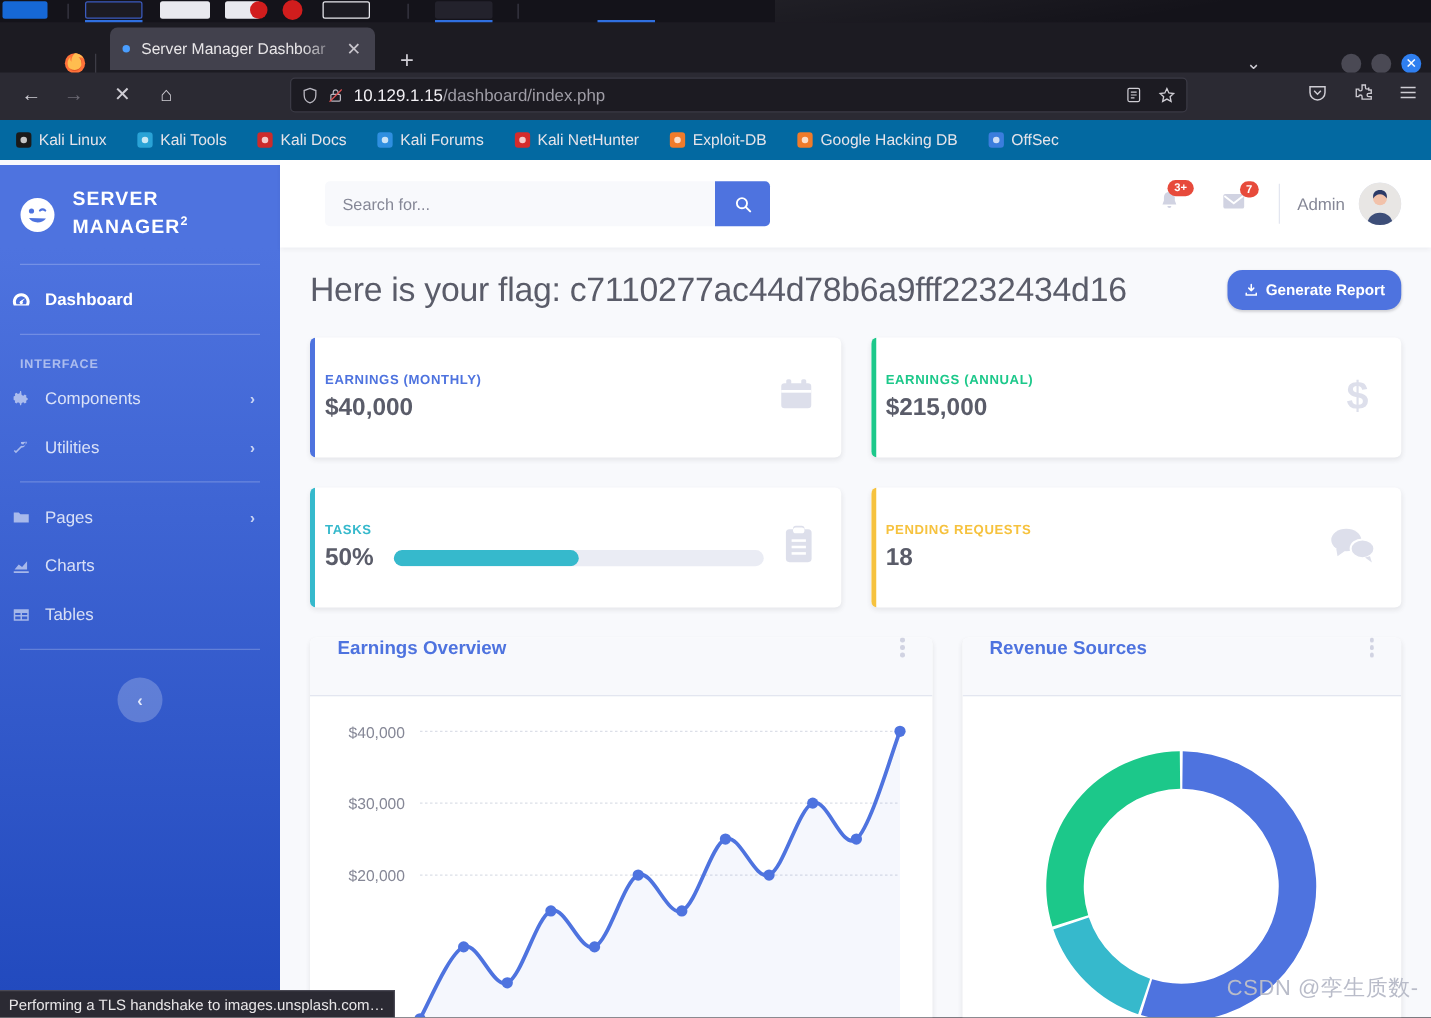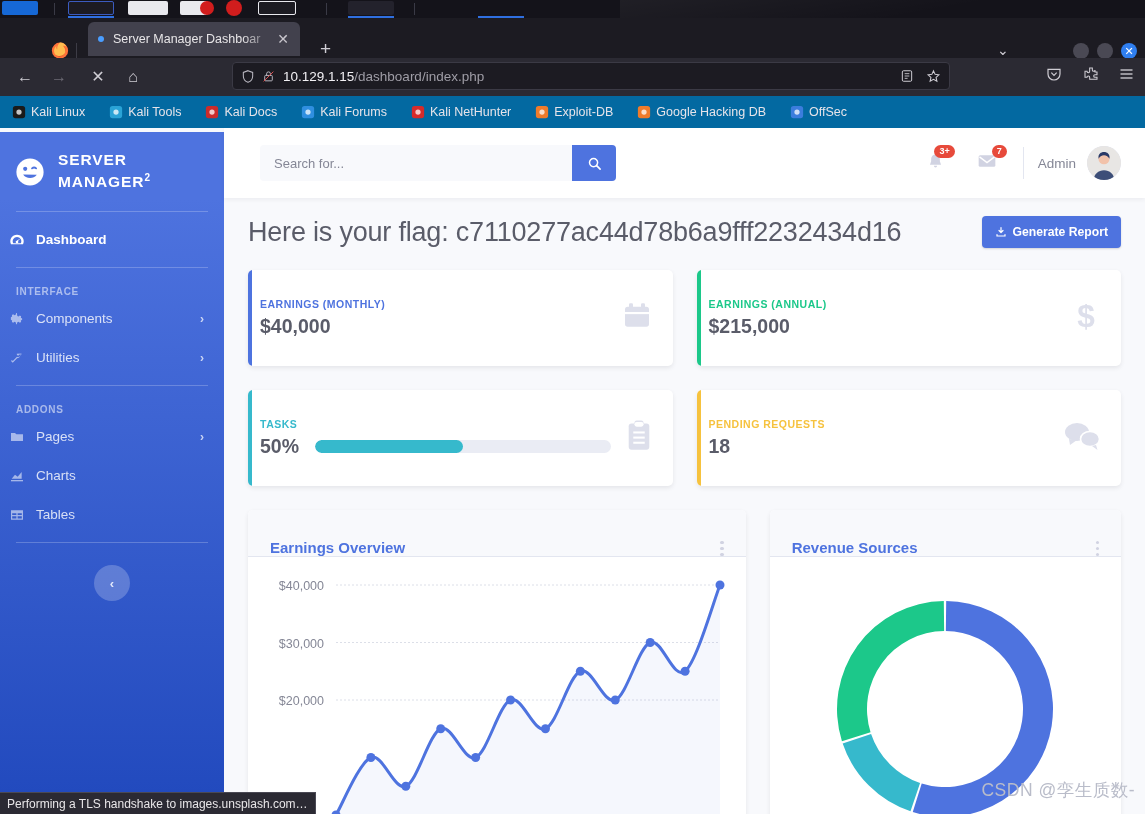--- a/index.html
+++ b/index.html
@@ -114,21 +114,21 @@
   }
   .tb-divider { width: 1px; height: 32px; background: #e3e6f0; margin: 0 14px 0 10px; }
   .username { color: #858796; font-size: 13.5px; margin-right: 11px; }
   .avatar { width: 34px; height: 34px; border-radius: 50%; overflow: hidden; background: #dddfeb; flex: none; }
 
   .main { padding: 18px 24px 0 24px; height: 616px; overflow: hidden; }
   .pageheader { display: flex; align-items: center; margin-bottom: 22px; }
   .pagetitle { font-size: 27px; color: #5a5c69; font-weight: normal; letter-spacing: -0.2px; }
   .genbtn {
     margin-left: auto; background: #4e73df; color: #fff; font-size: 12.2px; font-weight: bold;
-    padding: 9px 13px; border-radius: 4px; display: flex; align-items: center; gap: 6px;
+    padding: 9px 13px; border-radius: 12px; display: flex; align-items: center; gap: 6px;
     box-shadow: 0 1px 2px rgba(58,59,69,0.2); white-space: nowrap;
   }
 
   .cardrow { display: flex; gap: 24px; margin-bottom: 24px; }
   .statcard {
     flex: 1; background: #fff; border-radius: 5px; height: 96px;
     box-shadow: 0 2px 4px rgba(58,59,69,0.10); display: flex; align-items: center;
     padding: 0 20px 0 0; position: relative; overflow: hidden;
   }
   .statcard .accent { position: absolute; left: 0; top: 0; bottom: 0; width: 4px; }
@@ -139,21 +139,21 @@
   .sc-progrow { display: flex; align-items: center; gap: 16px; }
   .progress { flex: 1; height: 13px; background: #eaecf4; border-radius: 7px; overflow: hidden; }
   .progress .bar { height: 100%; background: #36b9cc; border-radius: 7px; }
 
   .chartrow { display: flex; gap: 24px; }
   .chartcard { background: #fff; border-radius: 5px; box-shadow: 0 2px 4px rgba(58,59,69,0.10); overflow: hidden; }
   .chartcard.left { width: 500px; }
   .chartcard.right { width: 353px; }
   .cc-head {
     height: 47px; background: #f8f9fc; border-bottom: 1px solid #e3e6f0;
-    display: flex; align-items: flex-end; padding: 0 22px;
+    display: flex; align-items: flex-start; padding: 0 22px;
   }
   .cc-title { color: #4e73df; font-weight: bold; font-size: 15px; }
   .dots { margin-left: auto; display: flex; flex-direction: column; gap: 2.5px; }
   .dots i { width: 3.5px; height: 3.5px; background: #d1d3e2; border-radius: 50%; display: block; }
   .cc-body { padding: 14px 18px 0 10px; }
 
   
   .statusbar {
     position: absolute; bottom: 0; left: 0; height: 22px; background: #2b2a33;
     border-top: 1px solid #4a4954; border-right: 1px solid #4a4954;
@@ -355,21 +355,20 @@
           <svg width="15" height="15" viewBox="0 0 24 24">
               <path d="M20 5.5a5.5 5.5 0 01-7.3 5.2L6 17.4 4.6 16 3.2 17.4 6 20.2l7-7a5.5 5.5 0 005.2-7.3l-2.9 2.9-2.4-.6-.6-2.4z"></path>
             </svg>
         </span>
         <span class="ni-label">Utilities</span>
         <span class="caret">›</span>
       </div>
 
       <div class="sb-hr"></div>
 
-      <div class="nav-heading">ADDONS</div>
       <div class="nav-item">
         <span class="ni-icon">
           <svg width="16" height="16" viewBox="0 0 24 24">
               <path d="M3 6h6l2 2h10v10H3z"></path>
             </svg>
         </span>
         <span class="ni-label">Pages</span>
         <span class="caret">›</span>
       </div>
       <div class="nav-item">

